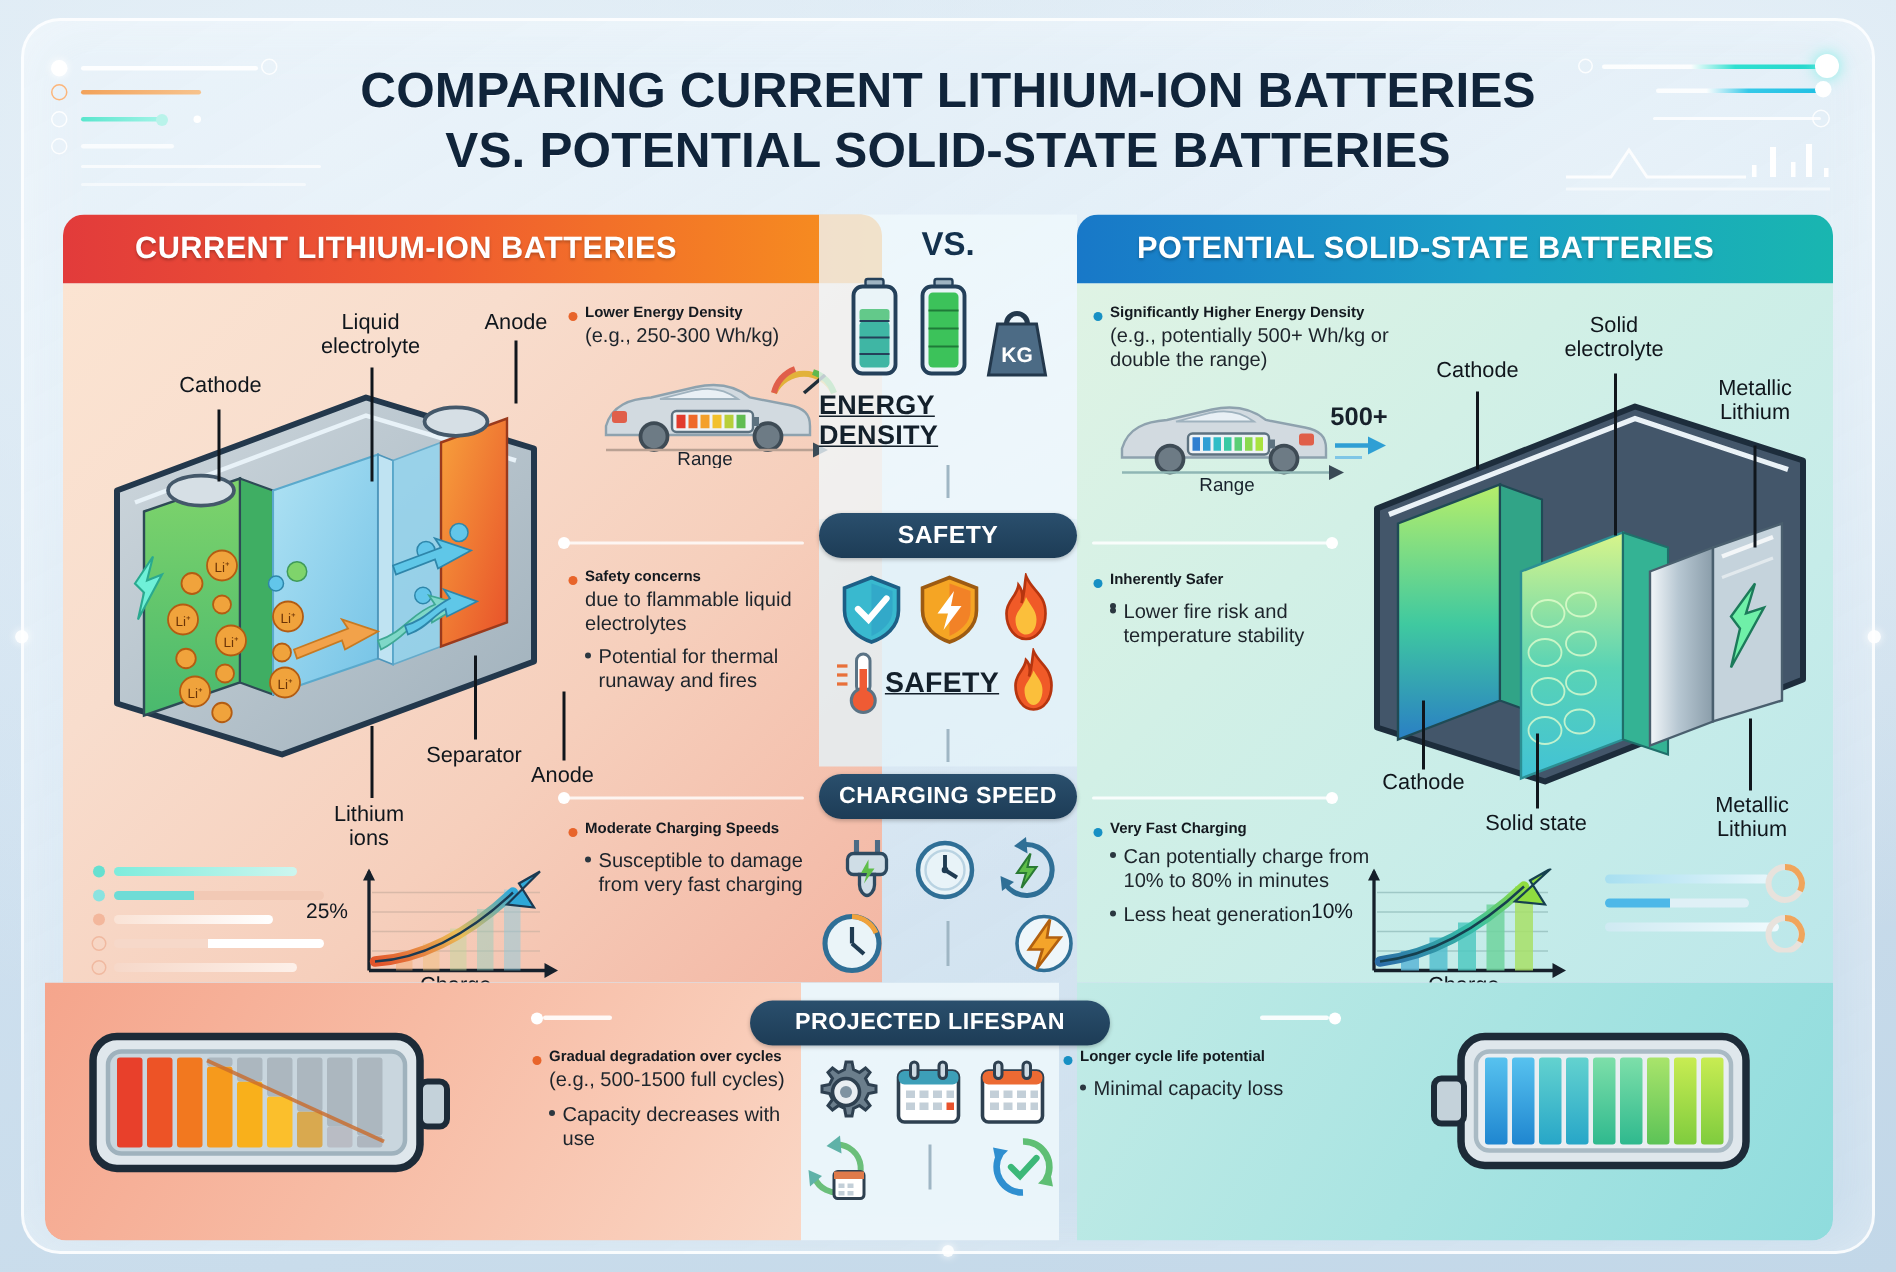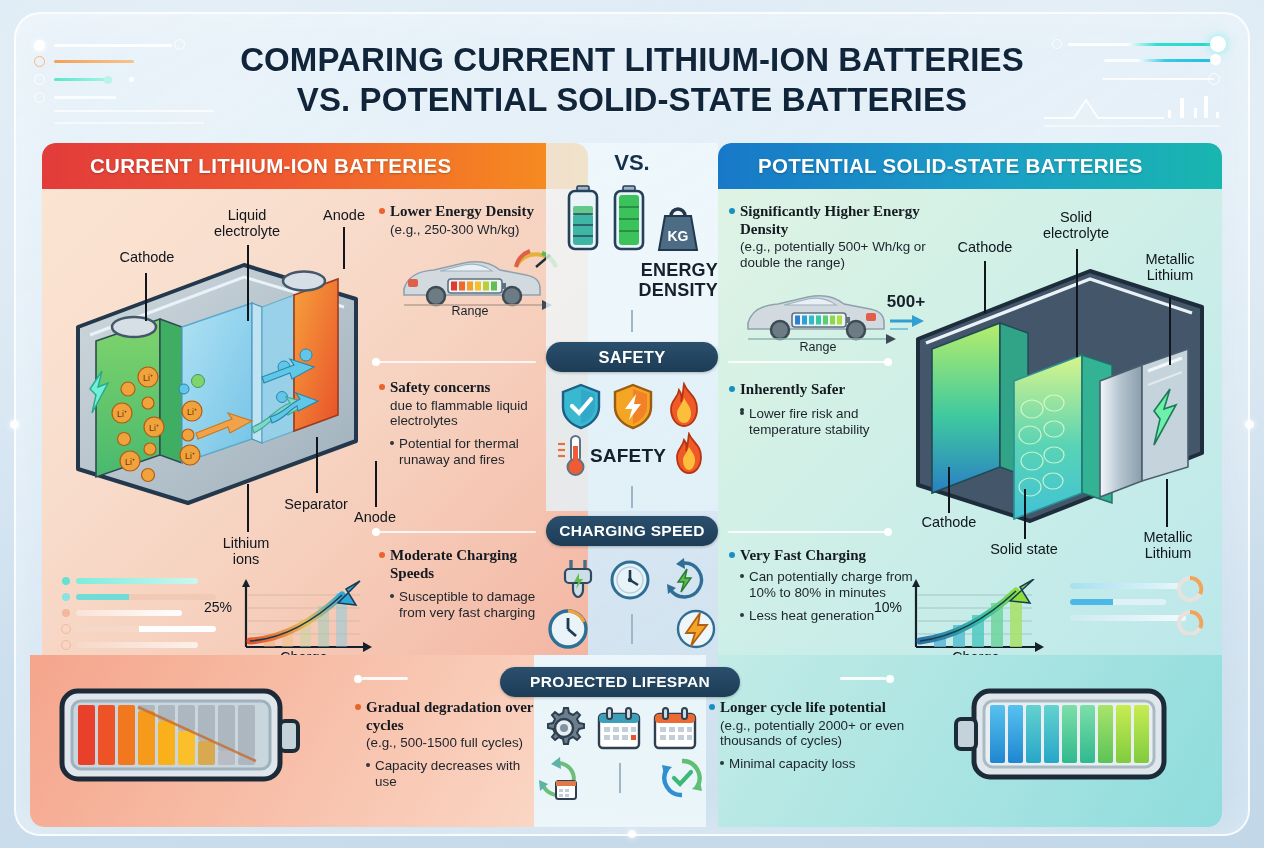--- a/index.html
+++ b/index.html
@@ -79,23 +79,22 @@
   .lbl {
     position: absolute; color: #10161c; font-size: 14.5px;
     line-height: 1.12; text-align: center; white-space: pre-line;
     font-family: "Liberation Sans", sans-serif;
   }
   .leader { position: absolute; background: #10161c; width: 1.6px; }
 
   
   .bullets { position: absolute; width: 172px; }
   .b-head {
-    font-weight: bold; font-size: 15px; color: #141a20; line-height: 1.17;
+    font-weight: bold; font-size: 10px; color: #141a20; line-height: 1.17;
     margin-bottom: 1px;
-    font-family: Liberation Serif, serif;
   }
   .b-sub { font-size: 13.4px; color: #1d242b; line-height: 1.18; }
   .b-item { font-size: 13.4px; color: #1d242b; line-height: 1.2; margin-top: 7px; }
   .bul { position: absolute; left: -11px; top: 5px; width: 6px; height: 6px; border-radius: 50%; }
   .bul-l { background: #e8642a; }
   .bul-r { background: #1790c4; }
 
   
   .center { position: absolute; left: 546px; width: 172px; top: 143px; }
   .vs {
@@ -104,22 +103,22 @@
   }
   .c-pill {
     height: 30px; border-radius: 16px;
     background: linear-gradient(180deg,#2a4f6d,#1d3c56);
     color: #fff; font-weight: bold; font-size: 16.5px;
     display: flex; align-items: center; justify-content: center;
     letter-spacing: .3px;
     box-shadow: 0 1px 3px rgba(0,0,0,.25);
   }
   .c-label {
-    text-align: right; font-weight: bold; font-size: 18px; color: #14202b;
-    line-height: 1.12; letter-spacing: .2px;
+    text-align: left; font-weight: bold; font-size: 18px; color: #14202b;
+    line-height: 1.12; letter-spacing: .2px; text-decoration: underline;
   }
   .c-icons { display: flex; justify-content: center; gap: 10px; align-items: center; }
   .c-divider { width: 1.6px; height: 22px; background: #9fb6c4; margin: 0 auto; }
 
   .sec-band {
     position: absolute; left: 546px; width: 172px;
     background: rgba(255,255,255,.30);
   }
 
   
@@ -863,21 +862,20 @@
       <div class="b-item" style="position:relative;padding-left:9px">
         <span style="position:absolute;left:0;top:5px;width:4px;height:4px;border-radius:50%;background:#2b3740"></span>
         <span>Capacity decreases with use</span>
       </div>
     </div>
 
     <div class="bullets" style="left:690px;top:44px;width:206px">
       <div style="position:relative">
         <span class="bul bul-r"></span>
         <div class="b-head">Longer cycle life potential</div>
-        <div class="b-sub">(e.g., potentially 2000+ or even thousands of cycles)</div>
       </div>
       <div class="b-item" style="position:relative;padding-left:9px">
         <span style="position:absolute;left:0;top:5px;width:4px;height:4px;border-radius:50%;background:#2b3740"></span>
         <span>Minimal capacity loss</span>
       </div>
     </div>
 
     <div style="position:absolute;left:324px;top:20px;width:8px;height:8px;border-radius:50%;background:#fff"></div>
     <div class="softline" style="position:absolute;left:332px;top:22px;width:46px;height:3px;background:rgba(255,255,255,.9)"></div>
     <div style="position:absolute;left:856px;top:20px;width:8px;height:8px;border-radius:50%;background:#fff"></div>

